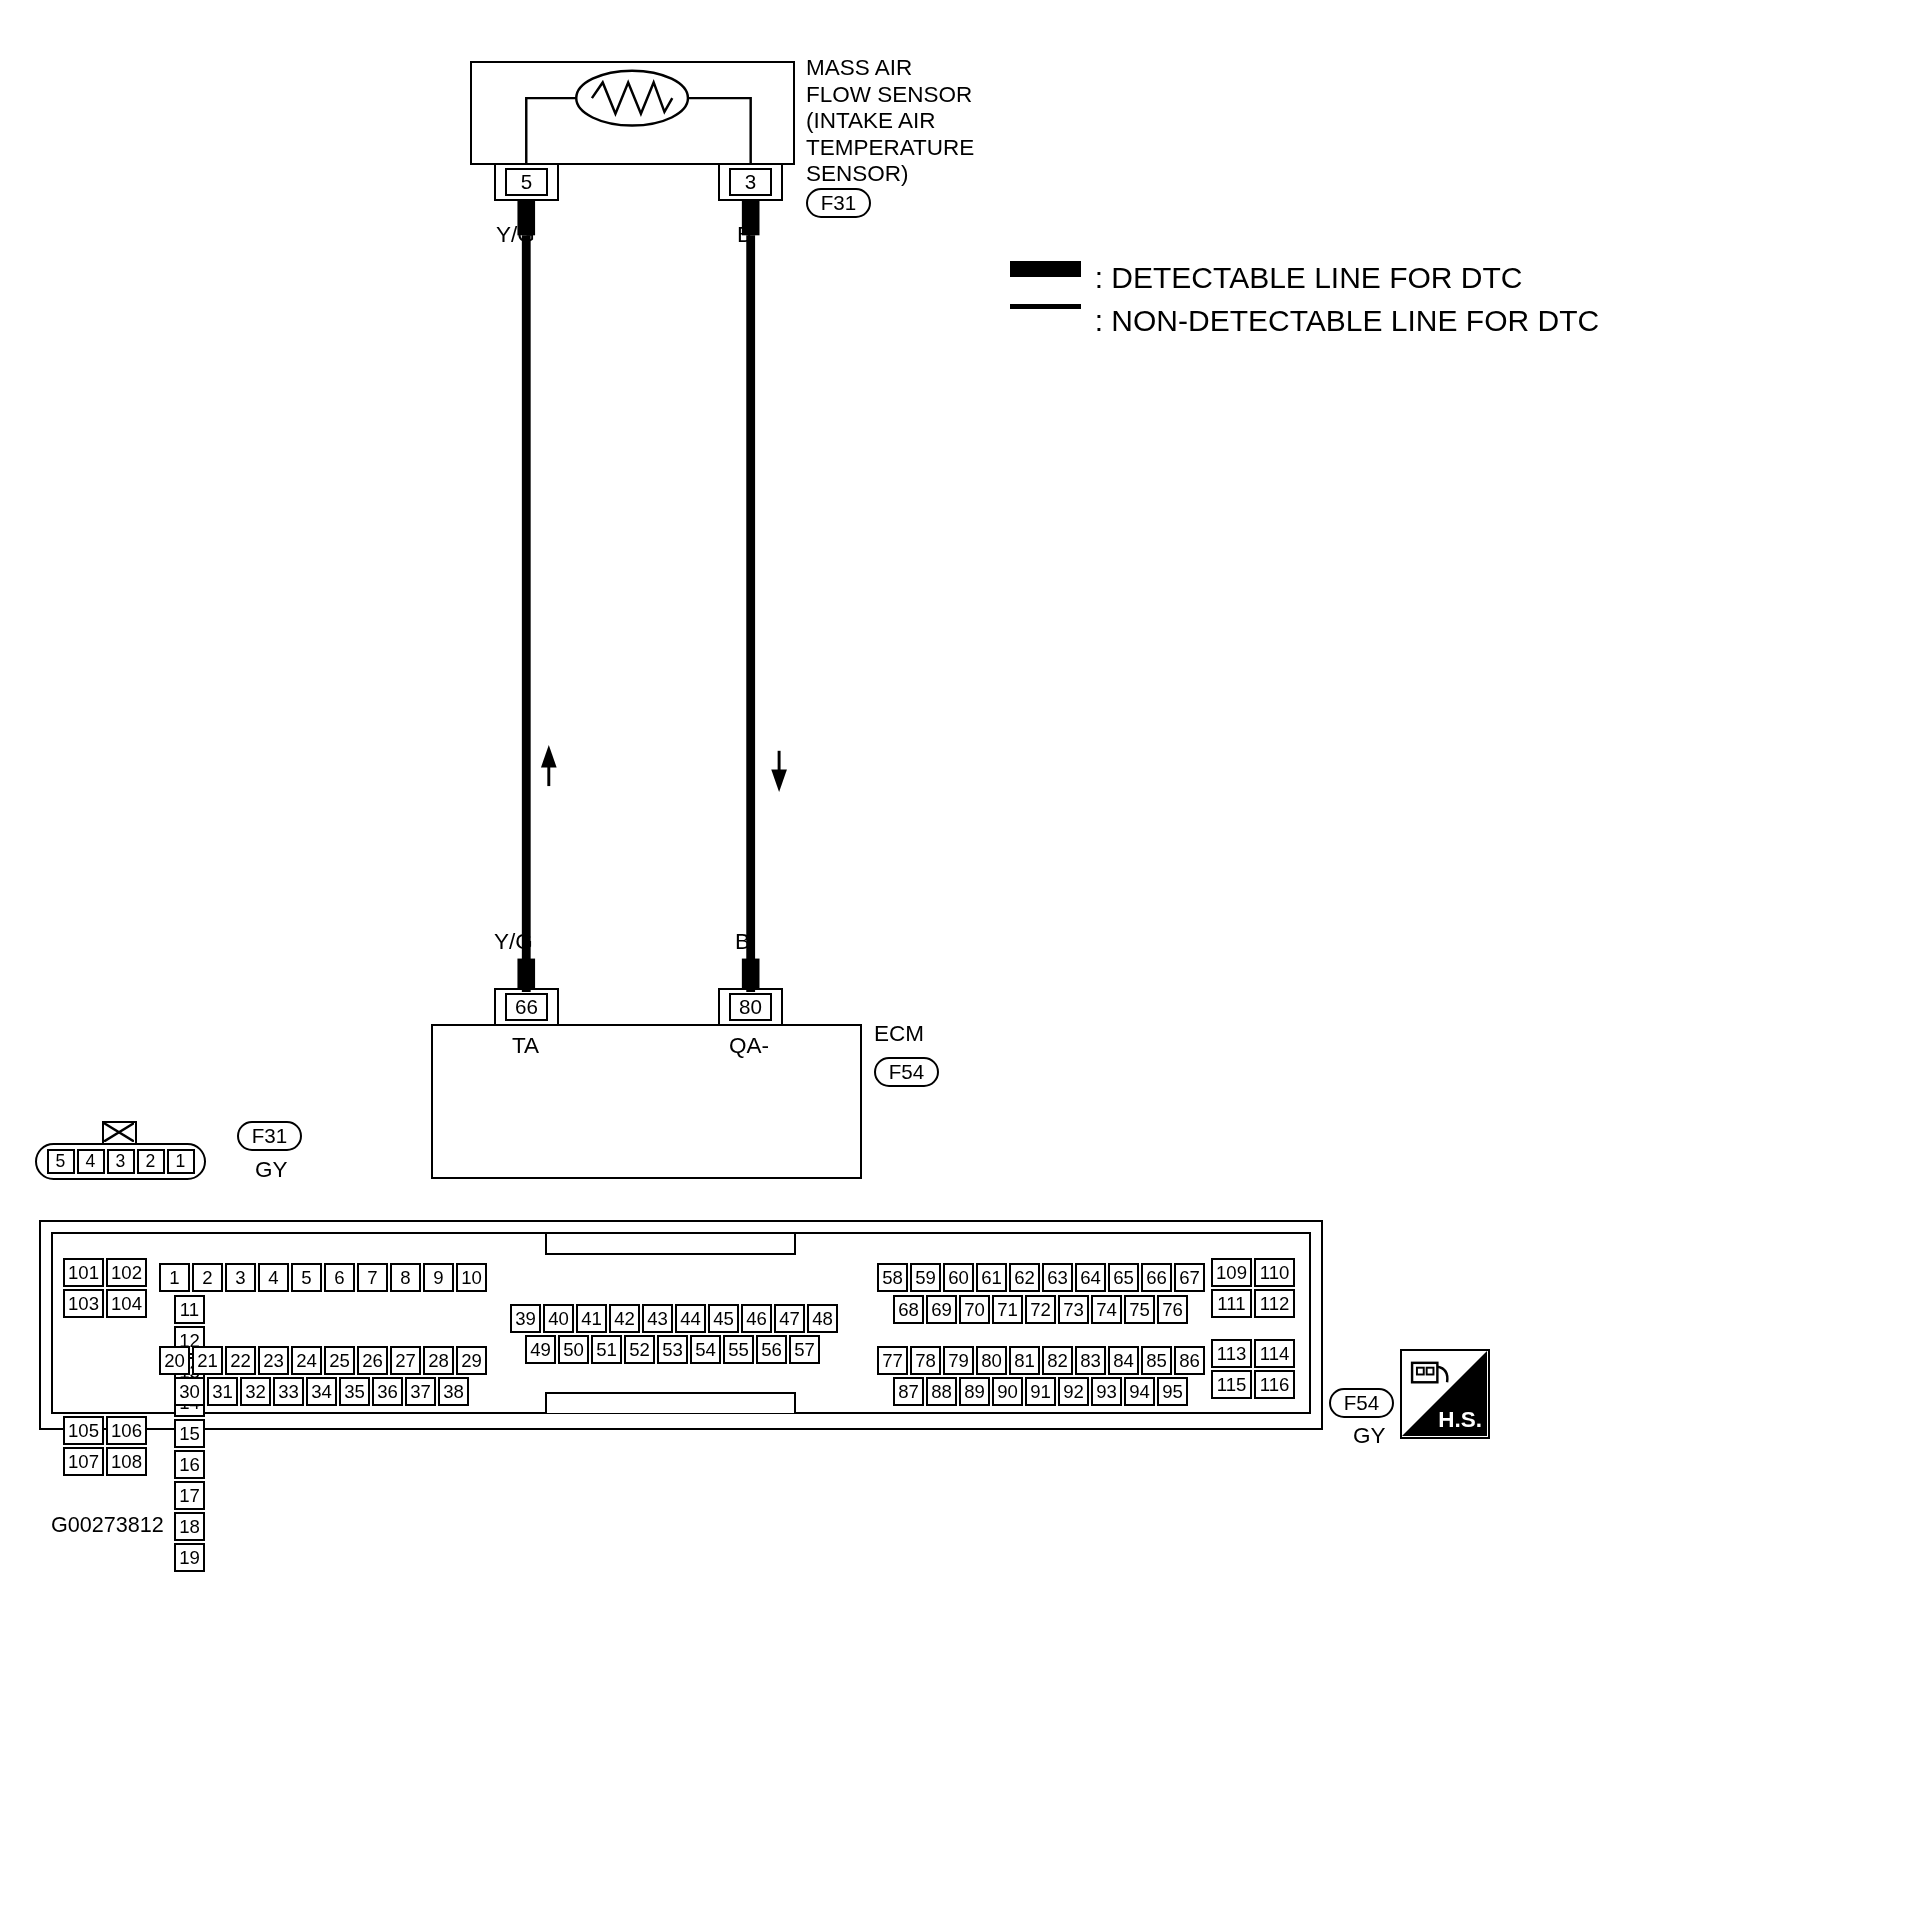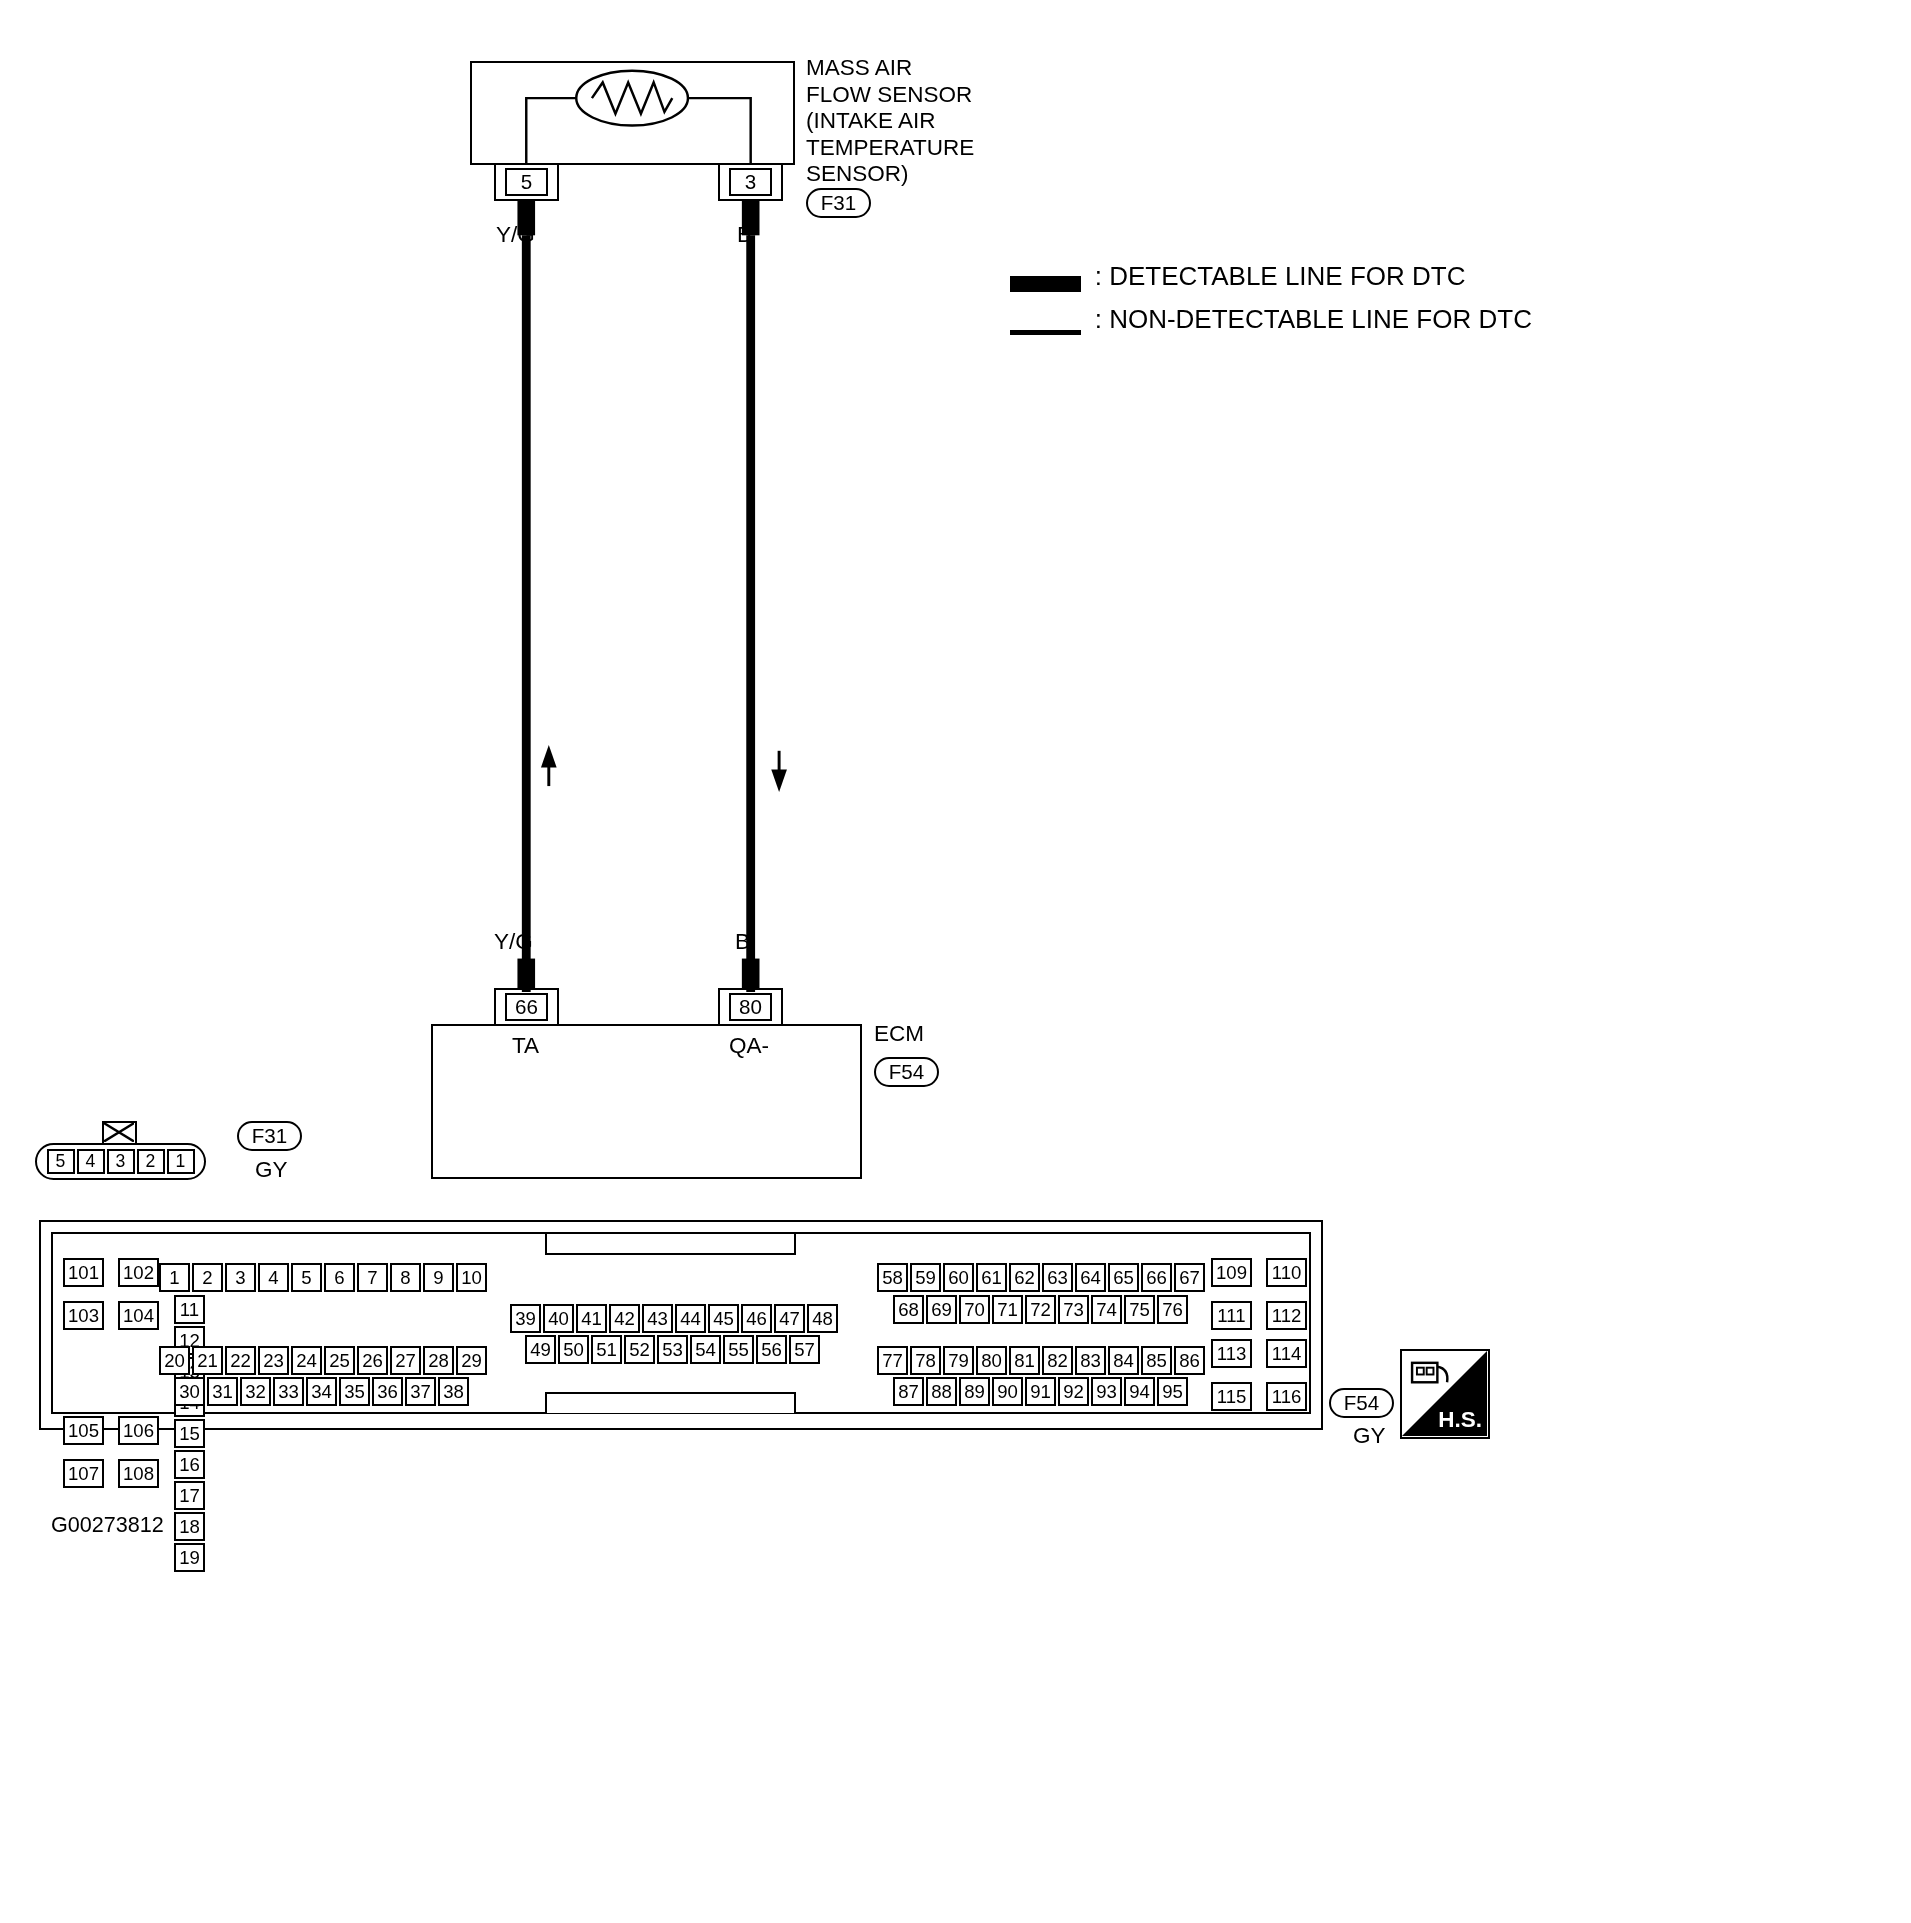--- a/index.html
+++ b/index.html
@@ -18,35 +18,35 @@
     position:absolute; width:65px; height:30px; border:2.5px solid #000; border-radius:16.7px;
     background:#fff; display:flex; align-items:center; justify-content:center; font-size:20.6px;
   }
   .pin { position:absolute; width:65px; height:36px; display:flex; align-items:center; justify-content:center; }
   .pin-open-top    { border:2.9px solid #000; border-top:none; }
   .pin-open-bottom { border:2.9px solid #000; border-bottom:none; }
   .pin-num {
     min-width:43px; height:27.4px; border:2.5px solid #000; background:#fff;
     display:flex; align-items:center; justify-content:center; font-size:20.6px;
   }
-  .legend-row { position:absolute; display:flex; align-items:flex-end; gap:13.7px; font-size:26px; }
+  .legend-row { position:absolute; display:flex; align-items:flex-start; gap:13.7px; font-size:30px; }
   .legend-bar-thick { width:71px; height:15.7px; background:#000; flex:none; }
   .legend-bar-thin  { width:71px; height:4.9px;  background:#000; flex:none; }
 
   .conn-outer { position:absolute; left:39px;  top:1220px; width:1284px; height:210px; border:2.5px solid #000; background:#fff; }
   .conn-inner { position:absolute; left:51px;  top:1232px; width:1260px; height:182px; border:2.5px solid #000; background:#fff; }
   .conn-tab-top    { position:absolute; left:545px; top:1234px; width:251px; height:20.6px; border:2.5px solid #000; border-top:none; background:#fff; }
   .conn-tab-bottom { position:absolute; left:545px; top:1392px; width:251px; height:20.6px; border:2.5px solid #000; border-bottom:none; background:#fff; }
 
   .pin-row { position:absolute; display:flex; gap:2px; }
   .pin-cell {
     width:31px; height:29px; border:2.5px solid #000; background:#fff; flex:none;
     display:flex; align-items:center; justify-content:center; font-size:18.6px;
   }
-  .grid2 { position:absolute; display:grid; grid-template-columns:repeat(2,41px); gap:14px; }
+  .grid2 { position:absolute; display:grid; grid-template-columns:repeat(2,41px); gap:2px; }
   .grid2 .pin-cell { width:41px; }
 
   .small-conn {
     position:absolute; left:35px; top:1143px; width:171px; height:37px;
     border:2.5px solid #000; border-radius:18.6px; background:#fff;
     display:flex; align-items:center; justify-content:center; gap:2px;
   }
   .small-conn .pin-cell { width:28px; height:24.5px; border-width:2px; font-size:17.6px; }
   .x-mark { position:absolute; left:102px; top:1121px; width:35px; height:23.5px; border:2.5px solid #000; background:#fff; }
   .x-mark svg { display:block; }

